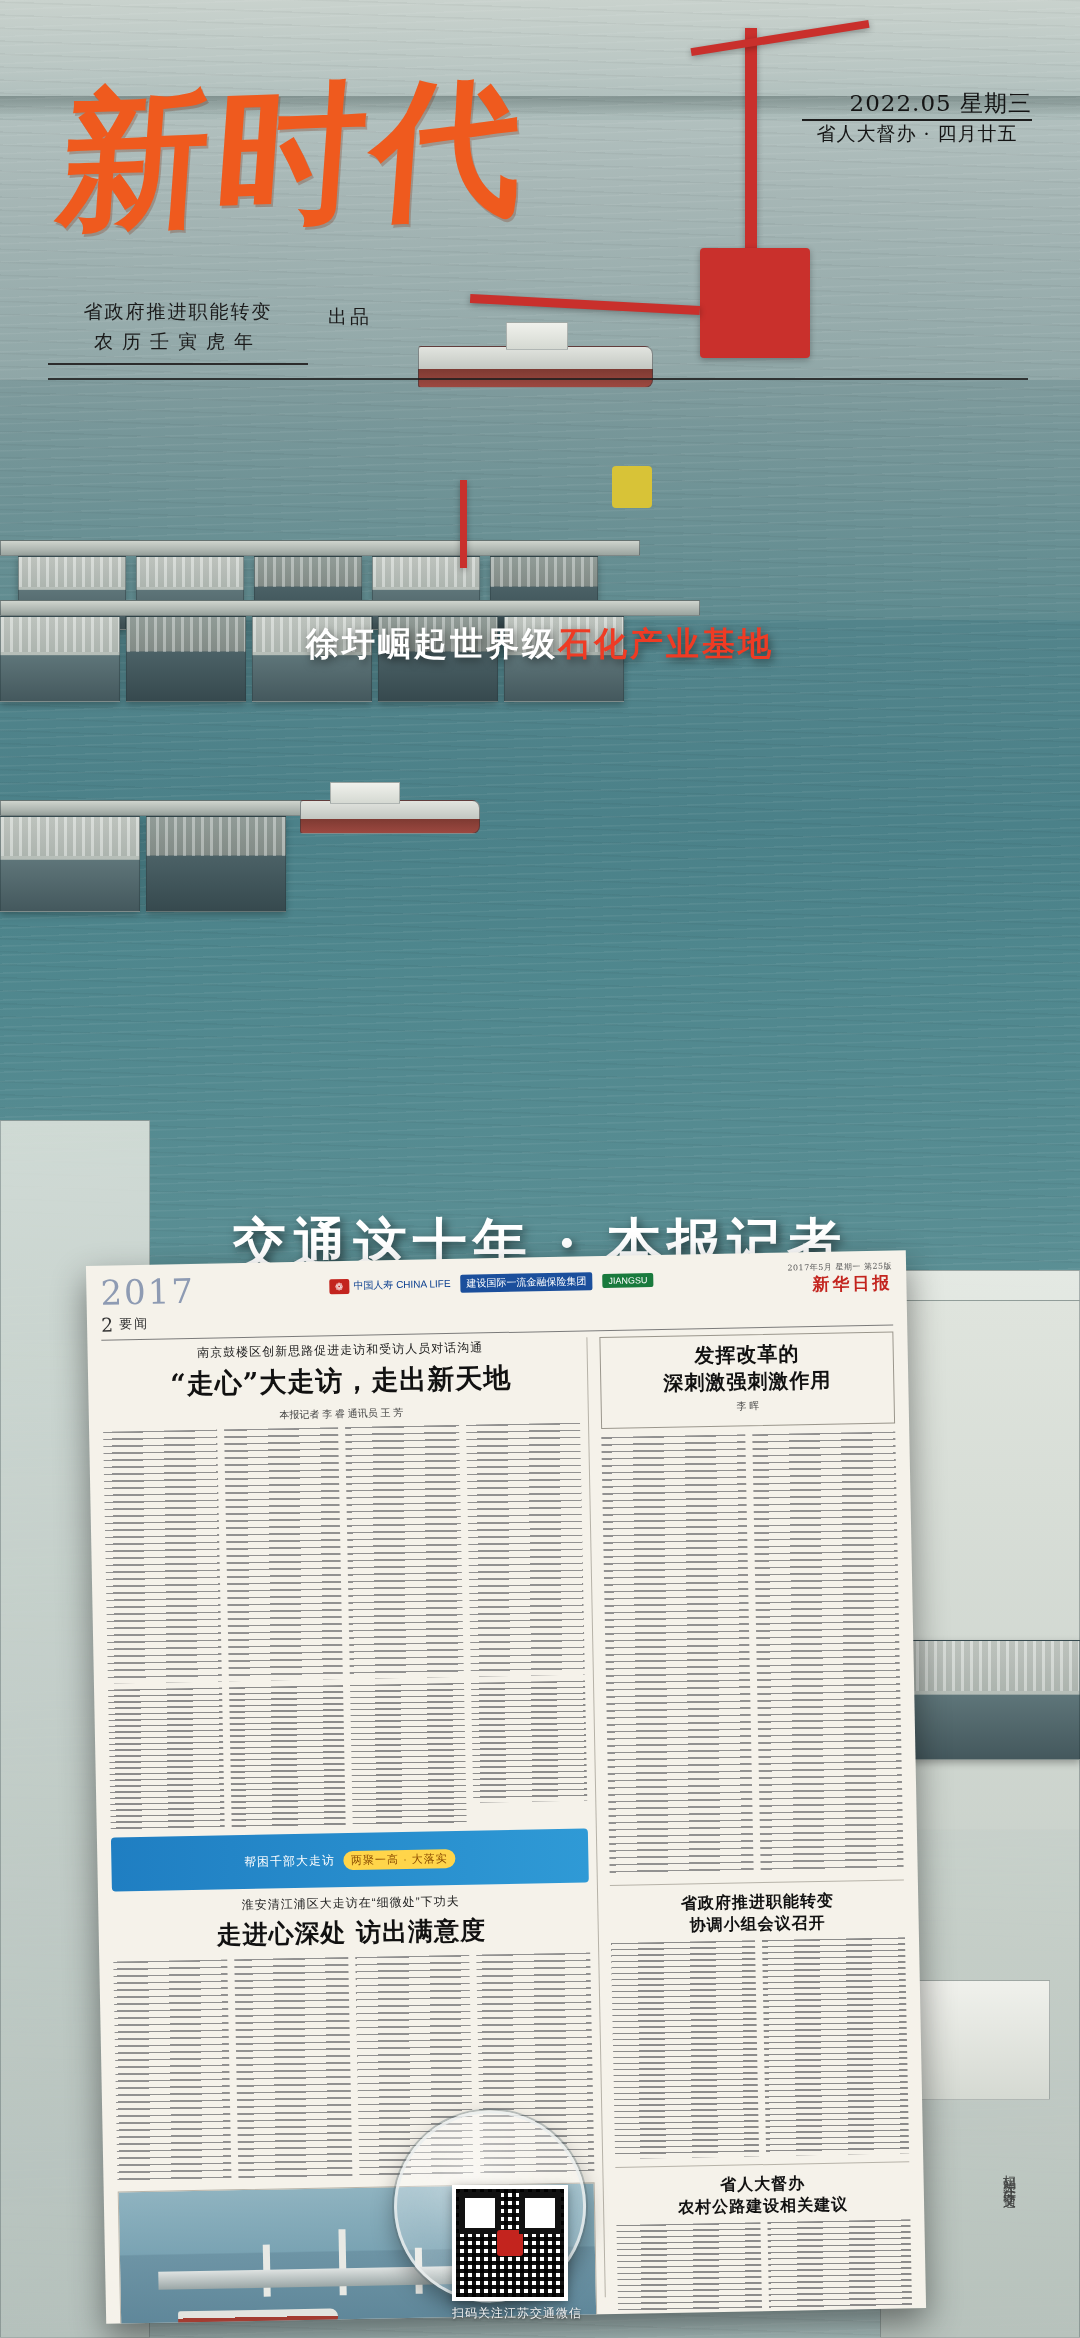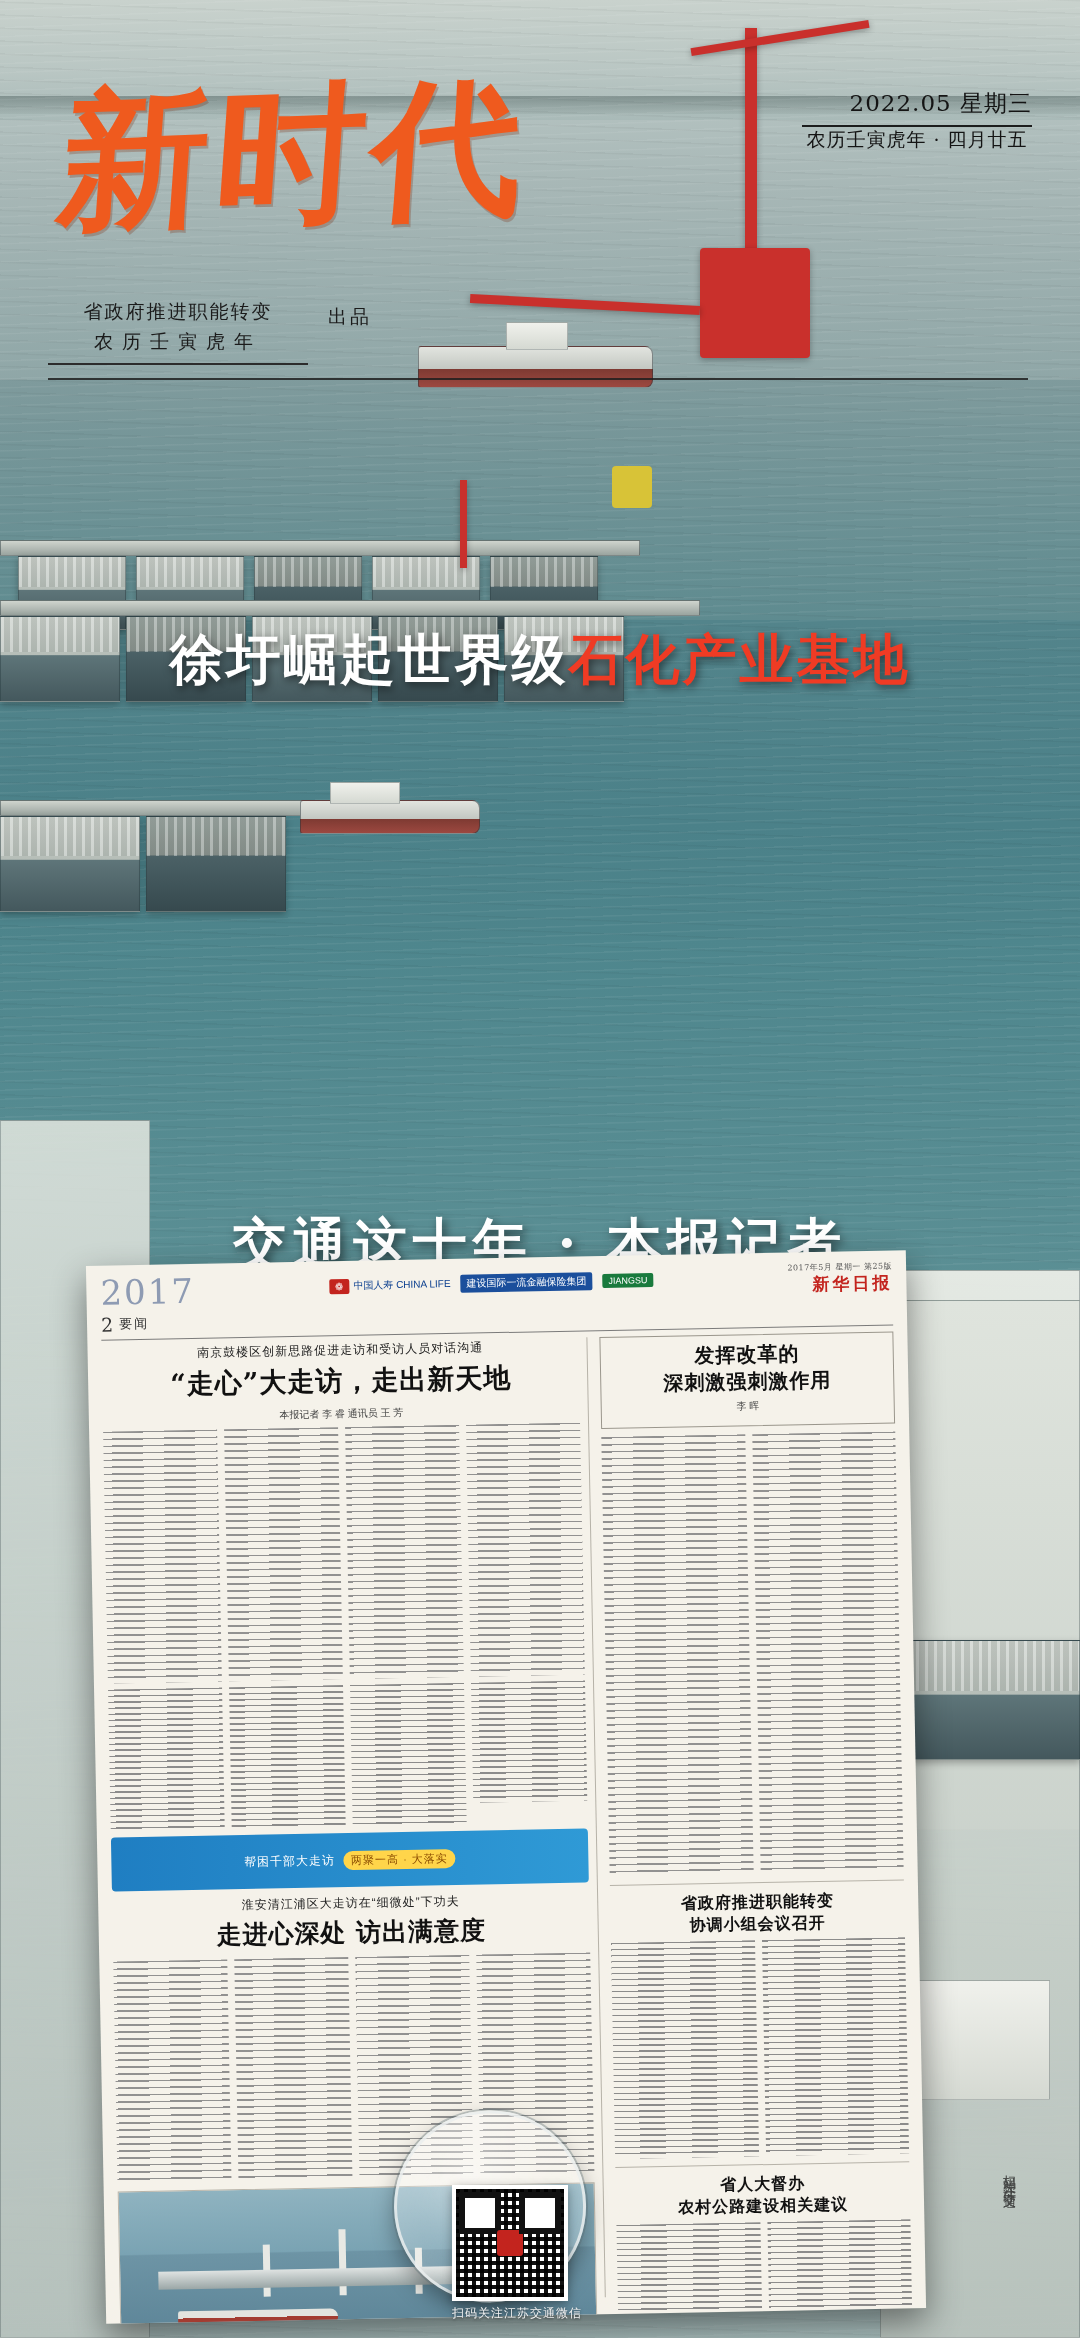--- a/index.html
+++ b/index.html
@@ -153,41 +153,41 @@
     background: rgba(30,30,30,.85);
   }
 
   .datebox {
     position:absolute; right: 48px; top: 88px; width: 230px;
     text-align: center; color:#141414;
     font-family:"DejaVu Serif", serif;
   }
   .datebox .top {
     font-size: 23px; letter-spacing: 1px; text-align:right;
-    border-bottom: 2px solid #1d1d1d; padding-bottom: 6px;
+    border-bottom: 2px solid #1d1d1d; 
   }
   .datebox .day {
     font-size: 104px; line-height: 1.02; font-weight: 400; letter-spacing: 2px;
     text-align:center; margin-top: 2px;
   }
   .datebox .lunar {
     font-size: 19px; letter-spacing: 1px; text-align:center;
   }
 
   
   .headline {
     position:absolute; left: 0; top: 620px; width: 100%;
     text-align: center;
     font-family: "DejaVu Serif", serif;
     font-weight: 700;
     color:#ffffff;
     text-shadow: 2px 3px 8px rgba(0,0,0,.55);
   }
   .headline .l1, .headline .l2 {
-    font-size: 54px; letter-spacing: 3px; line-height: 1.45;
+    font-size: 33px; letter-spacing: 3px; line-height: 1.45;
     white-space: nowrap;
   }
   .headline .hl { color:#ef3b24; }
 
   
   .section-title {
     position:absolute; left:0; top: 1208px; width:100%;
     text-align:center;
     font-family:"DejaVu Serif", serif;
     font-weight:700;
@@ -422,21 +422,21 @@
 
     <div class="producer">
       <div class="line1">省政府推进职能转变</div>
       <div class="line2">农历壬寅虎年</div>
       <div class="rule"></div>
       <div class="mark">出品</div>
     </div>
 
     <div class="datebox">
       <div class="top">2022.05 星期三</div>
-      <div class="lunar">农历壬寅虎年 · 四月廿五</div>
+      <div class="lunar">省人大督办 · 四月廿五</div>
     </div>
     <div class="rule-long"></div>
   </div>
 
   <div class="headline">
     <div class="l1">
       <span>徐圩崛起世界级</span><span class="hl">石化产业基地</span>
     </div>
   </div>
 

